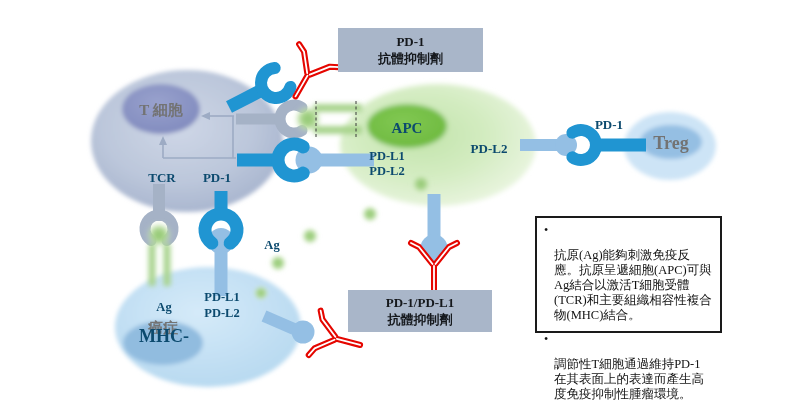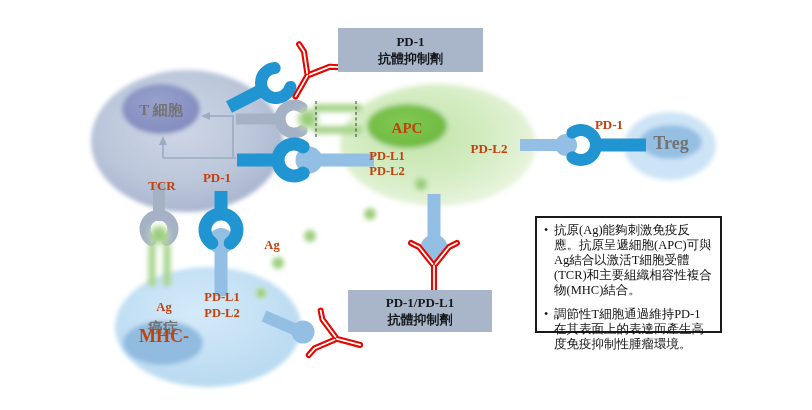--- a/index.html
+++ b/index.html
@@ -3,37 +3,37 @@
 <meta charset="utf-8">
 <style>
   html,body{margin:0;padding:0;background:#ffffff;}
   .stage{
     position:relative;width:812px;height:410px;overflow:hidden;background:#ffffff;
     font-family:"Liberation Serif","DejaVu Serif",serif;
   }
   svg{position:absolute;left:0;top:0;}
   .lbl{
     position:absolute;transform:translate(-50%,-50%);
-    font-weight:bold;color:#c2410c;font-size:13px;white-space:nowrap;line-height:1;
+    font-weight:bold;color:#0c4a6e;font-size:13px;white-space:nowrap;line-height:1;
   }
   .lbl.navy{color:#737373;font-size:15px;}
   .lbl.big{font-size:15px;}
   .gbox{
     position:absolute;background:#a9b6c9;
     display:flex;flex-direction:column;align-items:center;justify-content:center;
     font-weight:bold;color:#15181c;font-size:13px;line-height:17px;text-align:center;
   }
   .infobox{
     position:absolute;left:535px;top:216px;width:187px;height:117px;
     box-sizing:border-box;border:2px solid #1a1a1a;background:#ffffff;
     padding:5px 7px 4px 7px;color:#111;font-size:12.5px;line-height:15px;
   }
   .bullet{display:flex;margin-bottom:9px;}
   .bullet .dot{flex:0 0 10px;font-size:12px;line-height:15px;}
-  .bullet .btxt{flex:1;}
+  .bullet .btxt{flex:1;margin-top:25px;}
 </style>
 </head>
 <body>
 
 <div class="stage">
 
 <svg width="812" height="410" viewBox="0 0 812 410">
   <defs>
     <filter id="soft" x="-30%" y="-30%" width="160%" height="160%">
           <feGaussianBlur stdDeviation="2"></feGaussianBlur>
@@ -180,21 +180,21 @@
   <use href="#antibody" transform="translate(309,73) rotate(30)"></use>
   <use href="#antibody" transform="translate(434,263)"></use>
   <use href="#antibody" transform="translate(334,338) rotate(-75)"></use>
 </svg>
 
 <div class="lbl navy" style="left:161px;top:110px;">T 細胞</div>
 <div class="lbl big" style="left:407px;top:128px;">APC</div>
 <div class="lbl navy" style="left:671px;top:143px;font-size:18px;">Treg</div>
 <div class="lbl navy" style="left:163px;top:328px;">癌症</div>
 
-<div class="lbl" style="left:162px;top:177px;margin-top:8px;">TCR</div>
+<div class="lbl" style="left:162px;top:177px;">TCR</div>
 <div class="lbl" style="left:217px;top:177px;">PD-1</div>
 <div class="lbl" style="left:387px;top:156px;font-size:12.5px;">PD-L1</div>
 <div class="lbl" style="left:387px;top:171px;font-size:12.5px;">PD-L2</div>
 <div class="lbl" style="left:489px;top:148px;">PD-L2</div>
 <div class="lbl" style="left:609px;top:124px;">PD-1</div>
 <div class="lbl" style="left:164px;top:291px;font-size:18px;margin-top:45px;">MHC-</div>
 <div class="lbl" style="left:164px;top:307px;font-size:12.5px;">Ag</div>
 <div class="lbl" style="left:222px;top:297px;font-size:12.5px;">PD-L1</div>
 <div class="lbl" style="left:222px;top:313px;font-size:12.5px;">PD-L2</div>
 <div class="lbl" style="left:272px;top:245px;font-size:12.5px;">Ag</div>

